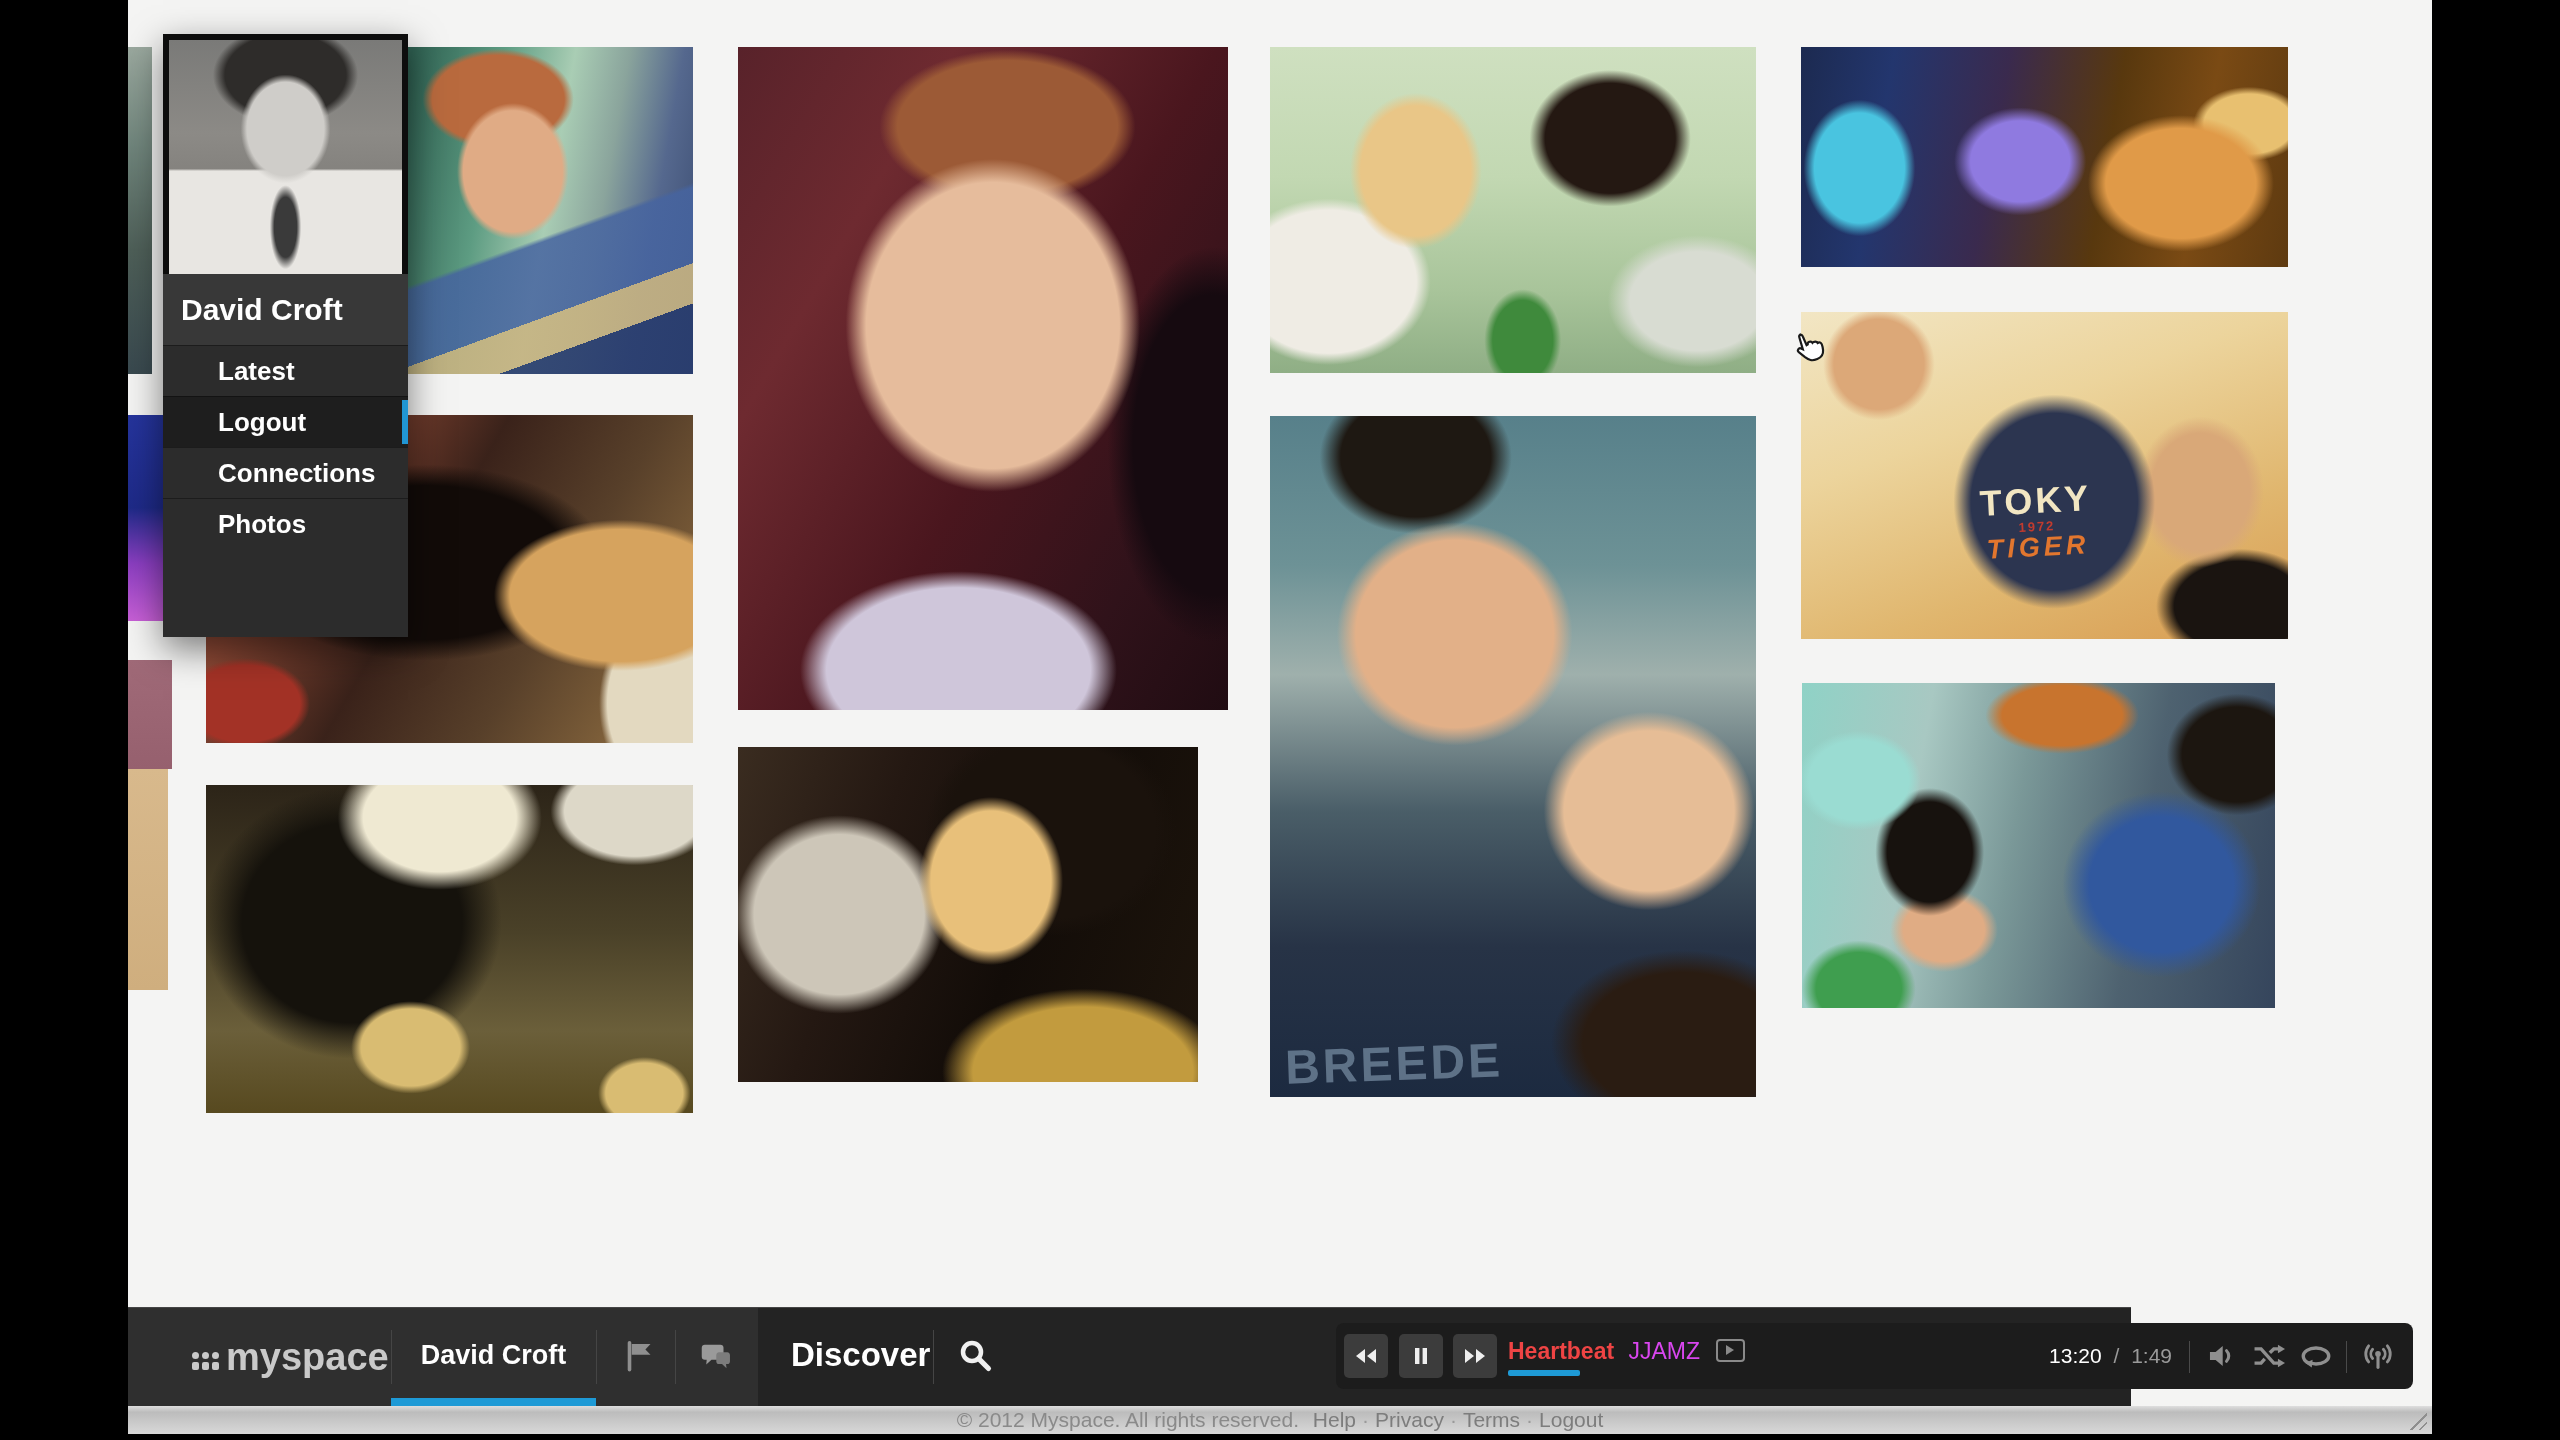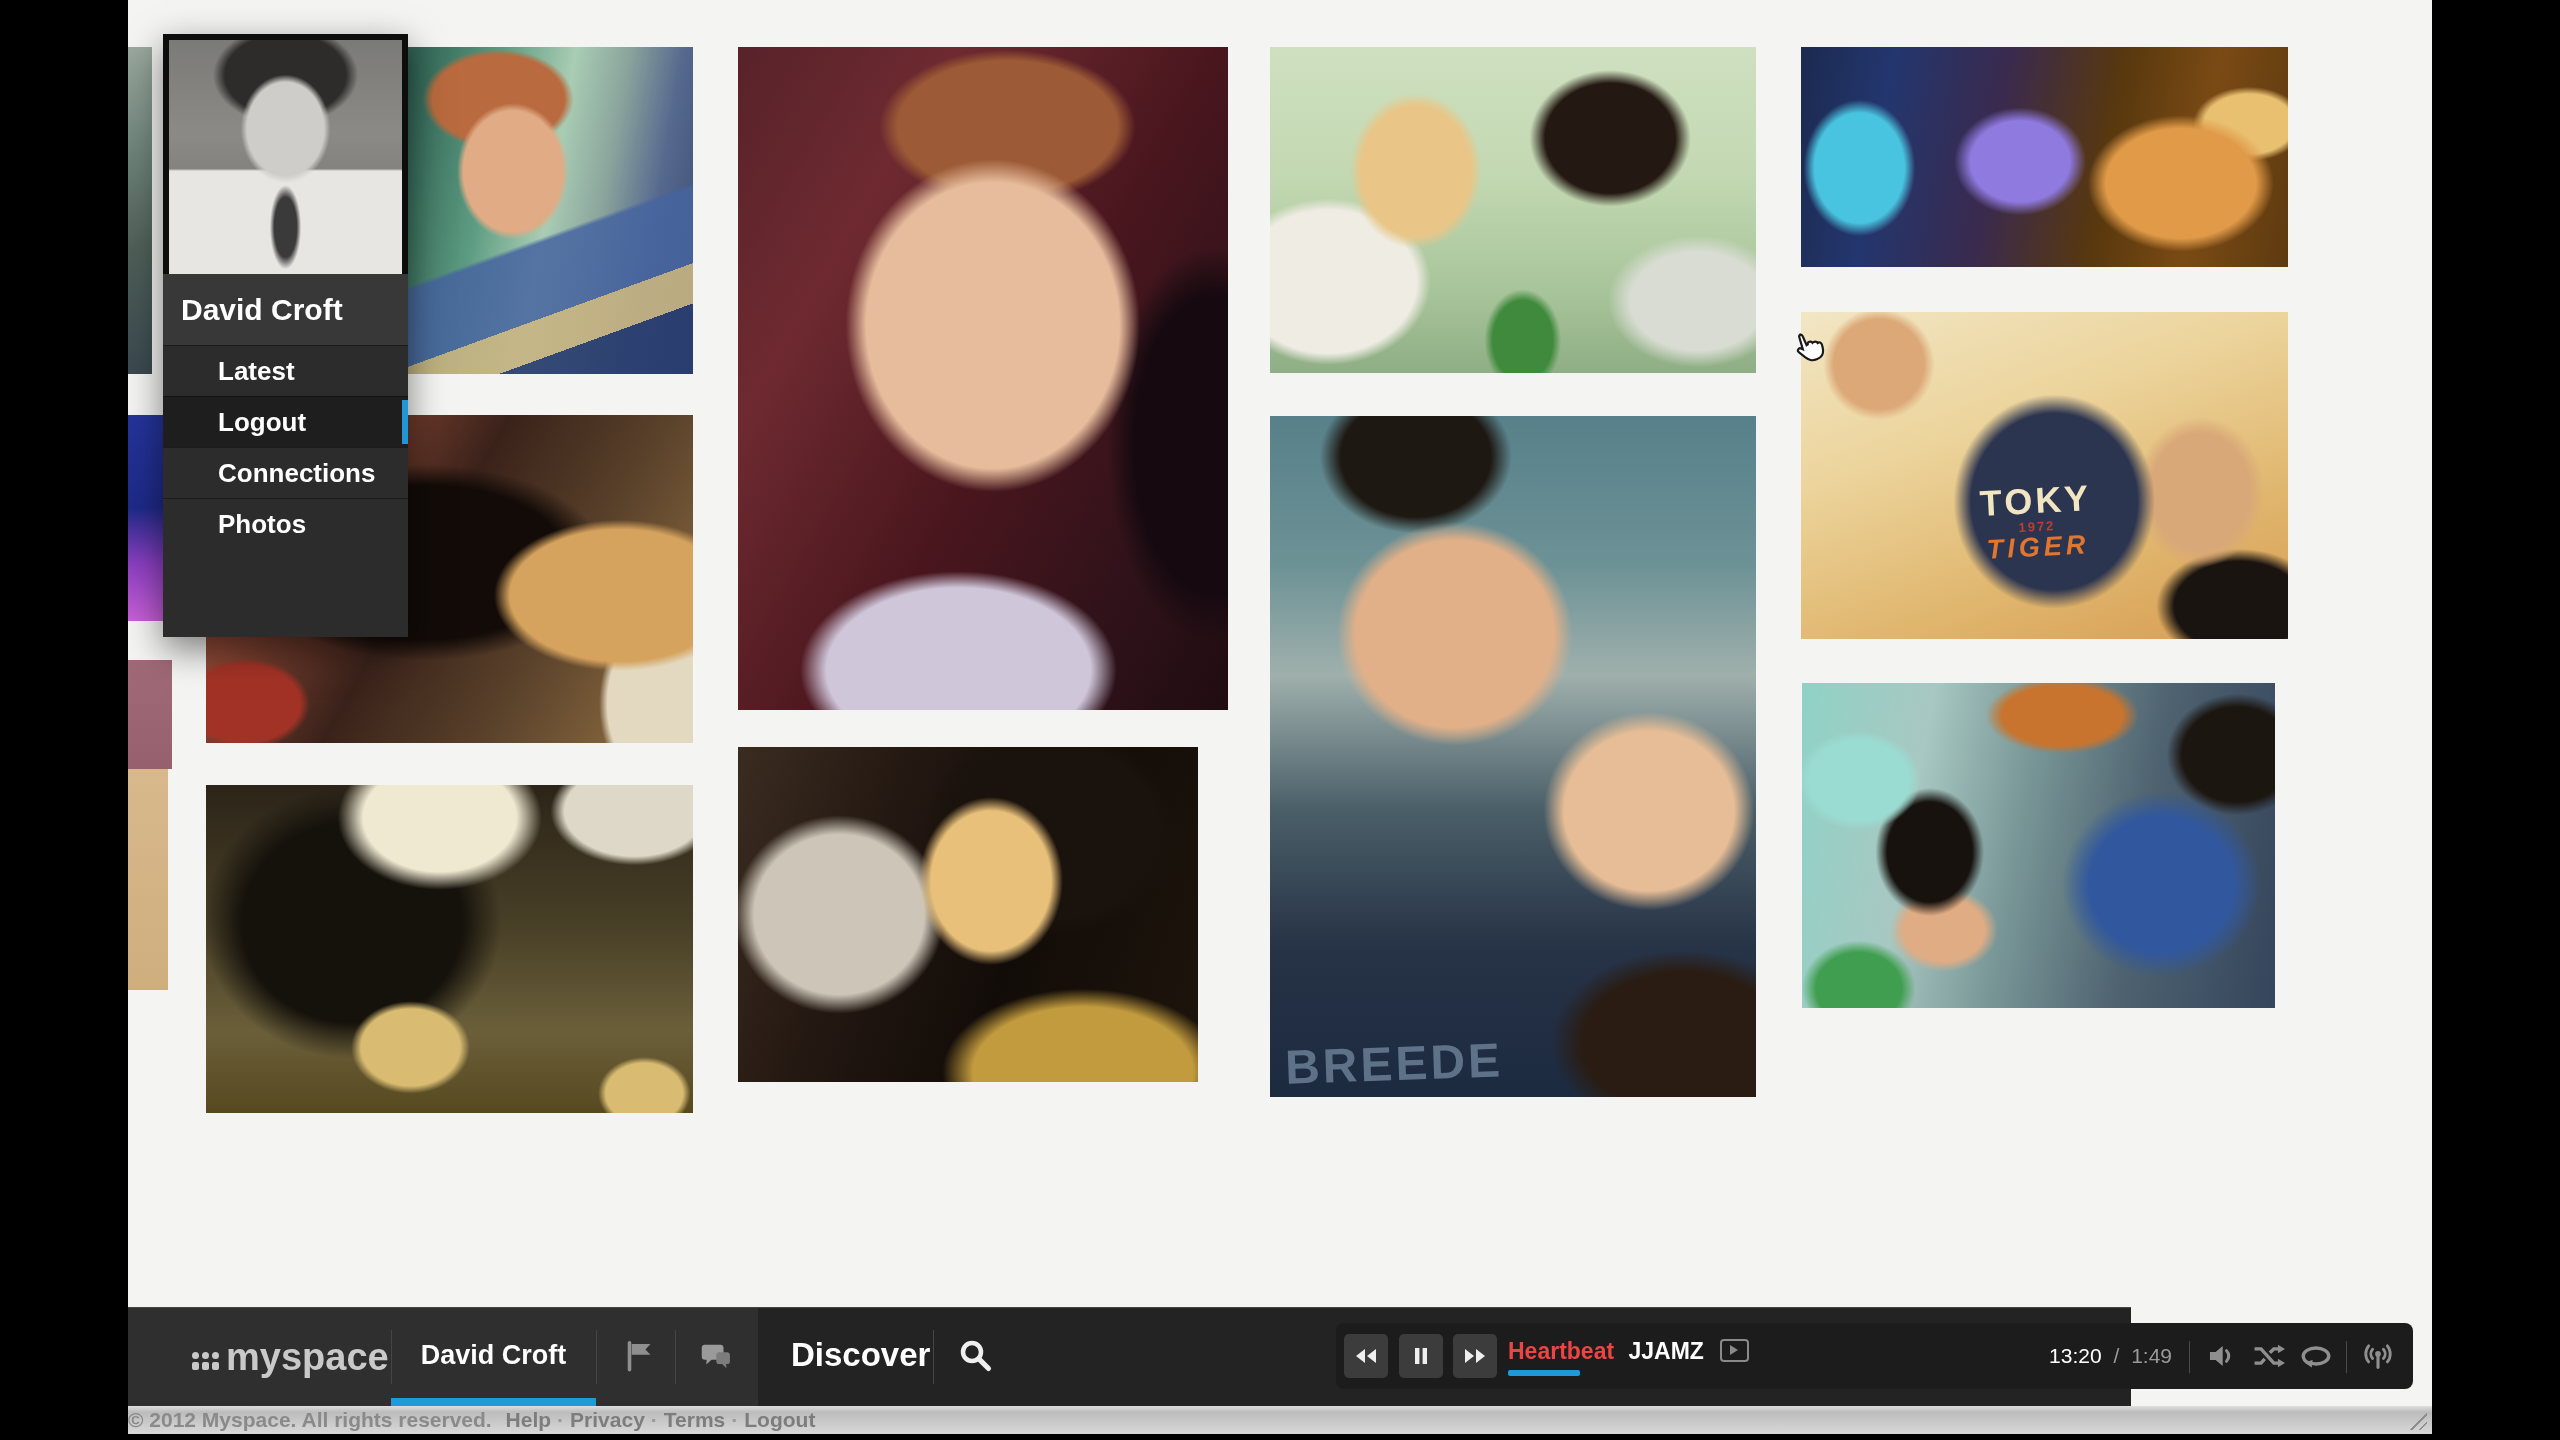--- a/index.html
+++ b/index.html
@@ -131,36 +131,36 @@
   .discover{position:absolute;left:663px;top:0;width:110px;height:100%;text-align:center;
             color:#fff;font-size:33px;font-weight:700;line-height:94px;}
   .search-wrap{position:absolute;left:829px;top:29px;width:36px;height:36px;}
 
   
   .panel{position:absolute;left:1208px;top:15px;width:1077px;height:66px;background:#1c1c1c;border-radius:8px;}
   .pbtn{position:absolute;top:11px;width:44px;height:44px;background:#3c3c3c;border-radius:5px;}
   .pbtn svg{position:absolute;left:50%;top:50%;transform:translate(-50%,-50%);}
   .track{position:absolute;left:172px;top:15px;white-space:nowrap;font-size:23px;}
   .track .title{color:#ef4444;font-weight:700;}
-  .track .artist{color:#ffffff;font-weight:700;margin-left:8px;}
+  .track .artist{color:#d946ef;font-weight:400;margin-left:8px;}
   .video-icon{display:inline-block;vertical-align:-3px;margin-left:10px;width:25px;height:19px;
               border:2px solid #8a8a8a;border-radius:4px;position:relative;}
   .video-icon::after{content:"";position:absolute;left:8px;top:4px;border-left:8px solid #8a8a8a;
                      border-top:5px solid transparent;border-bottom:5px solid transparent;}
   .progress{position:absolute;left:172px;top:47px;width:72px;height:6px;background:#1e9ad6;border-radius:2px;}
   .time{position:absolute;left:696px;top:0;width:140px;height:100%;line-height:66px;text-align:right;
         font-size:21px;color:#fff;white-space:nowrap;}
   .time .dim{color:#9a9a9a;margin-left:6px;}
   .pdiv{position:absolute;top:18px;height:32px;width:1px;background:#4a4a4a;}
   .picon{position:absolute;top:16px;width:34px;height:34px;}
 
   
   .footer{position:absolute;left:0;top:1406px;width:2304px;height:28px;
           background:linear-gradient(180deg,#dedede 0%,#bcbcbc 22%,#cccccc 65%,#d8d8d8 100%);
-          text-align:left;font-size:21px;color:#8a8a8a;line-height:27px;font-weight:bold;}
+          text-align:center;font-size:21px;color:#8a8a8a;line-height:27px;}
   .footer a{color:#7d7d7d;text-decoration:none;}
   .footer .sep{margin:0 6px;color:#9a9a9a;}
   .grip{position:absolute;right:5px;bottom:4px;width:20px;height:20px;
         background:repeating-linear-gradient(135deg, rgba(0,0,0,0) 0 4px, #8f8f8f 4px 6px);
         clip-path:polygon(100% 0, 100% 100%, 0 100%);}
 
   .cursor{position:absolute;left:1665px;top:330px;width:32px;height:36px;transform:rotate(-22deg);}
 </style>
 </head>
 <body>

